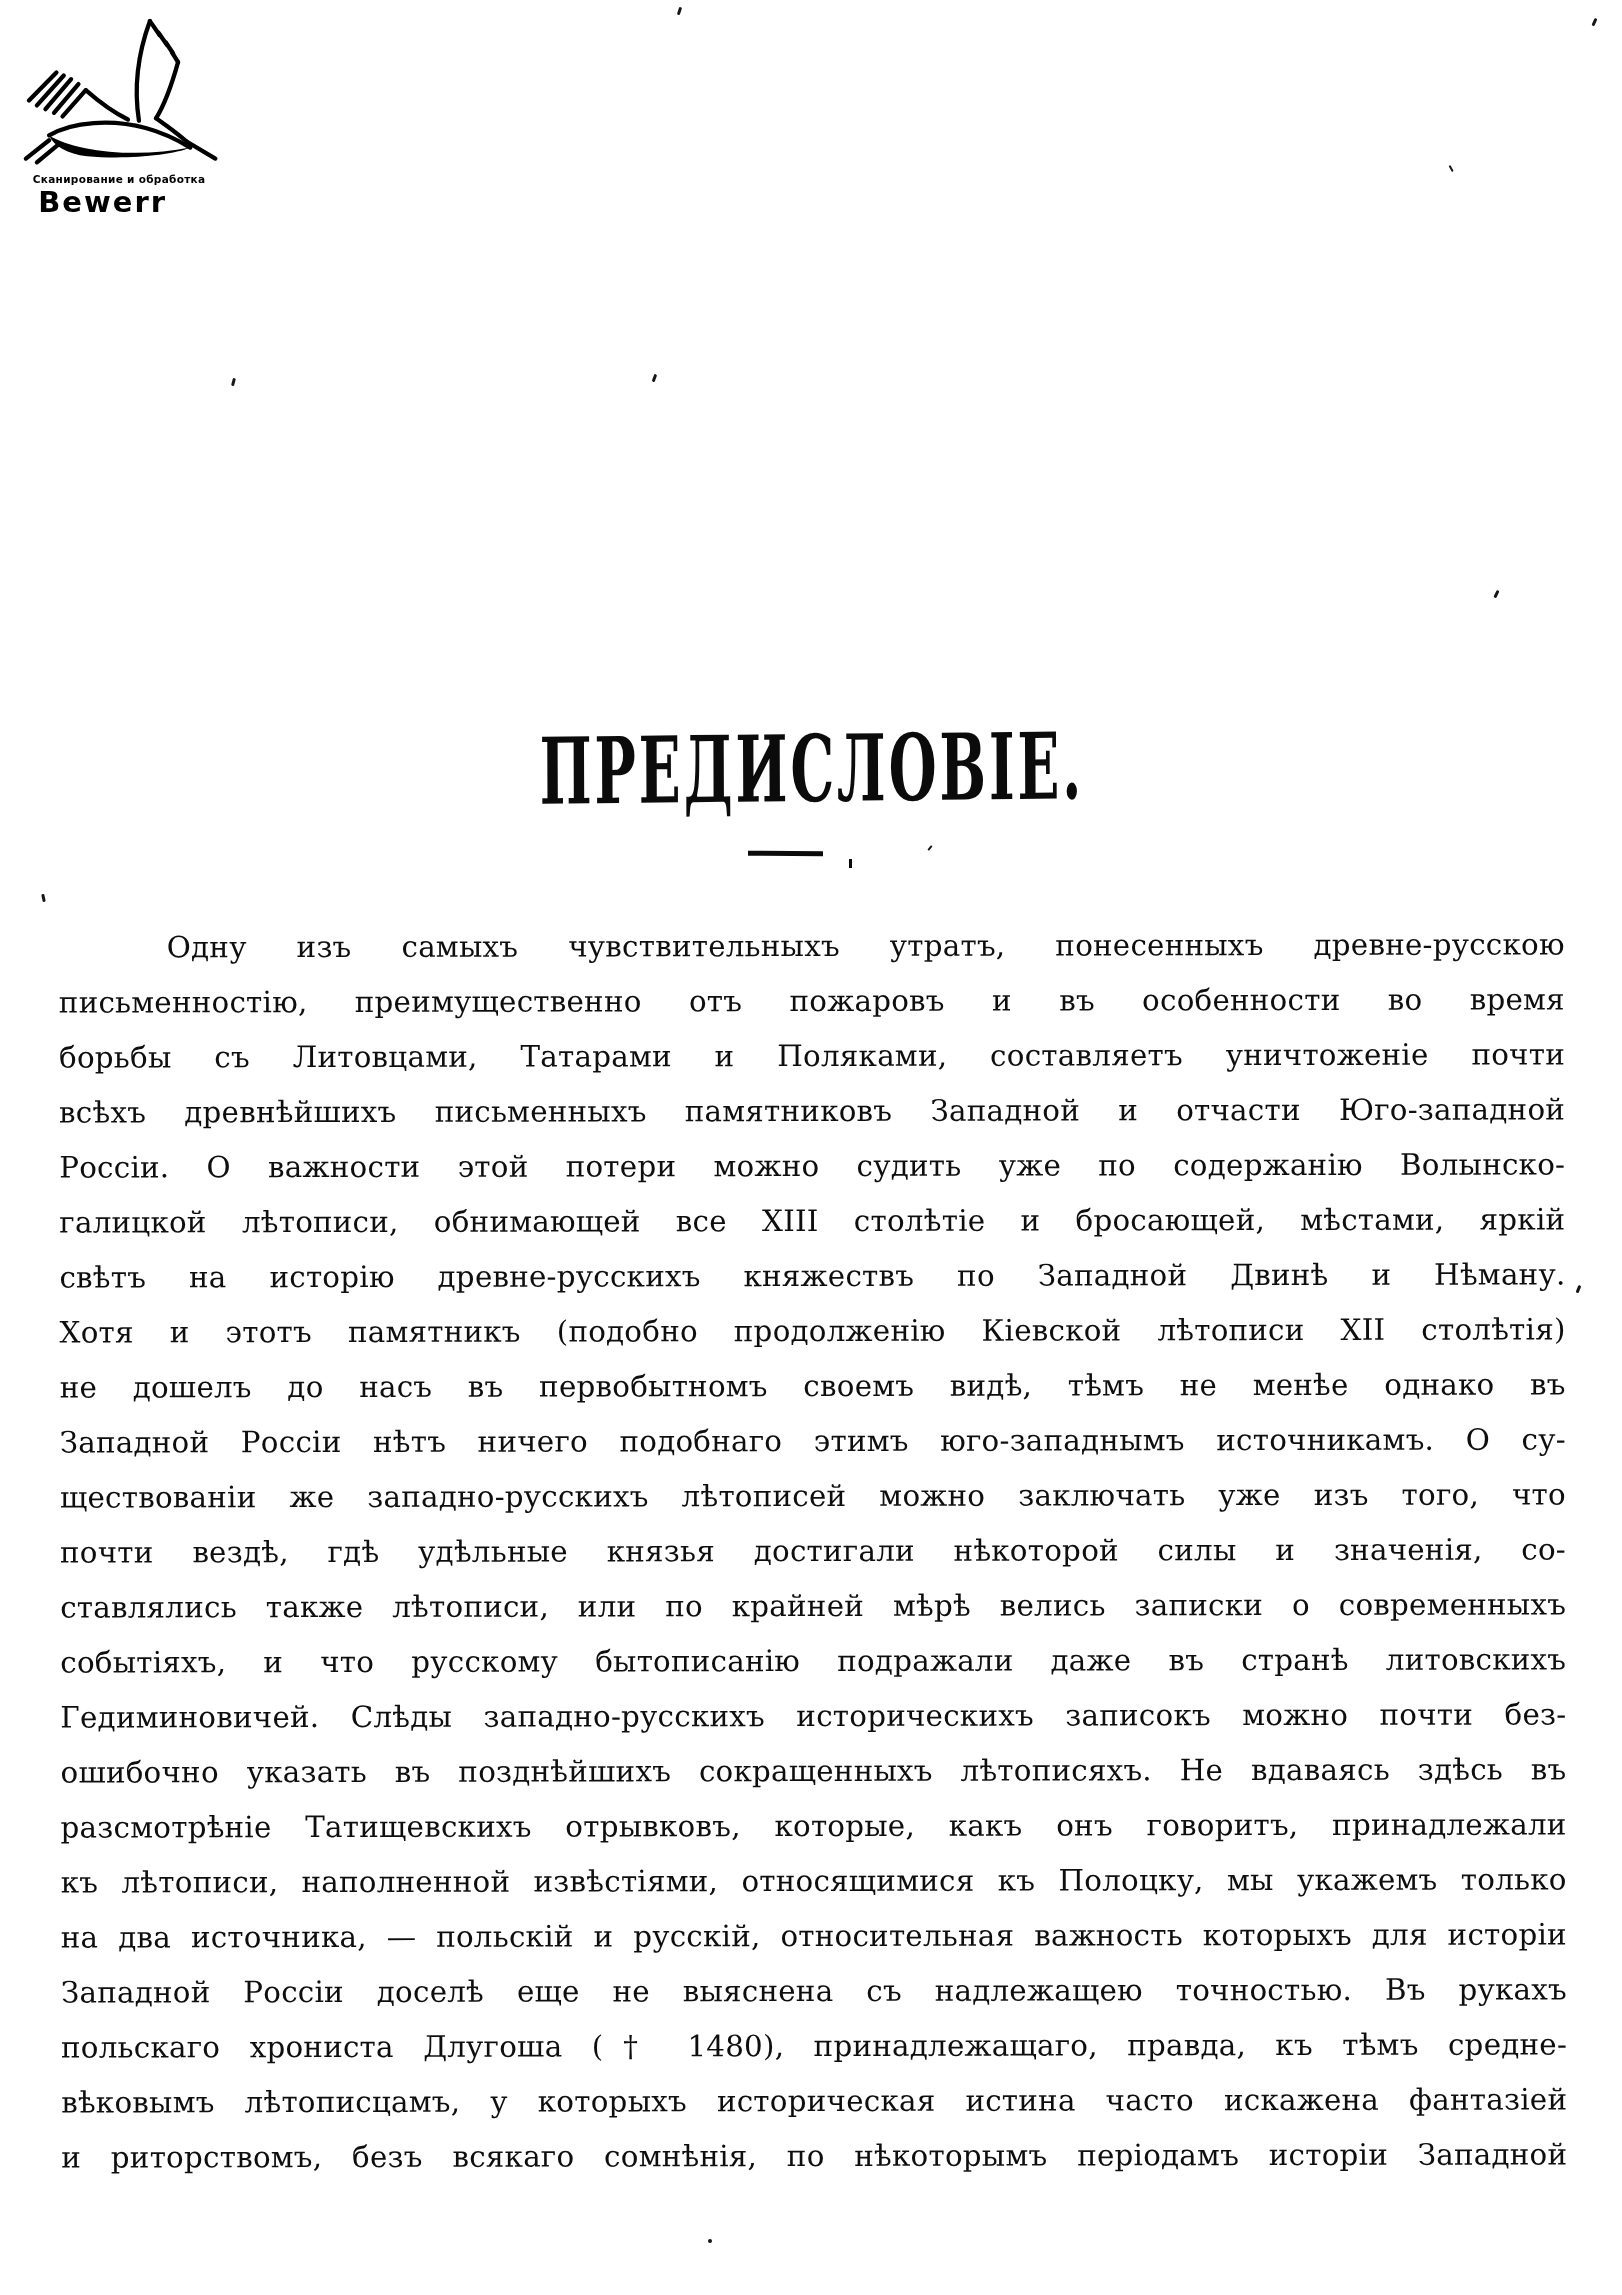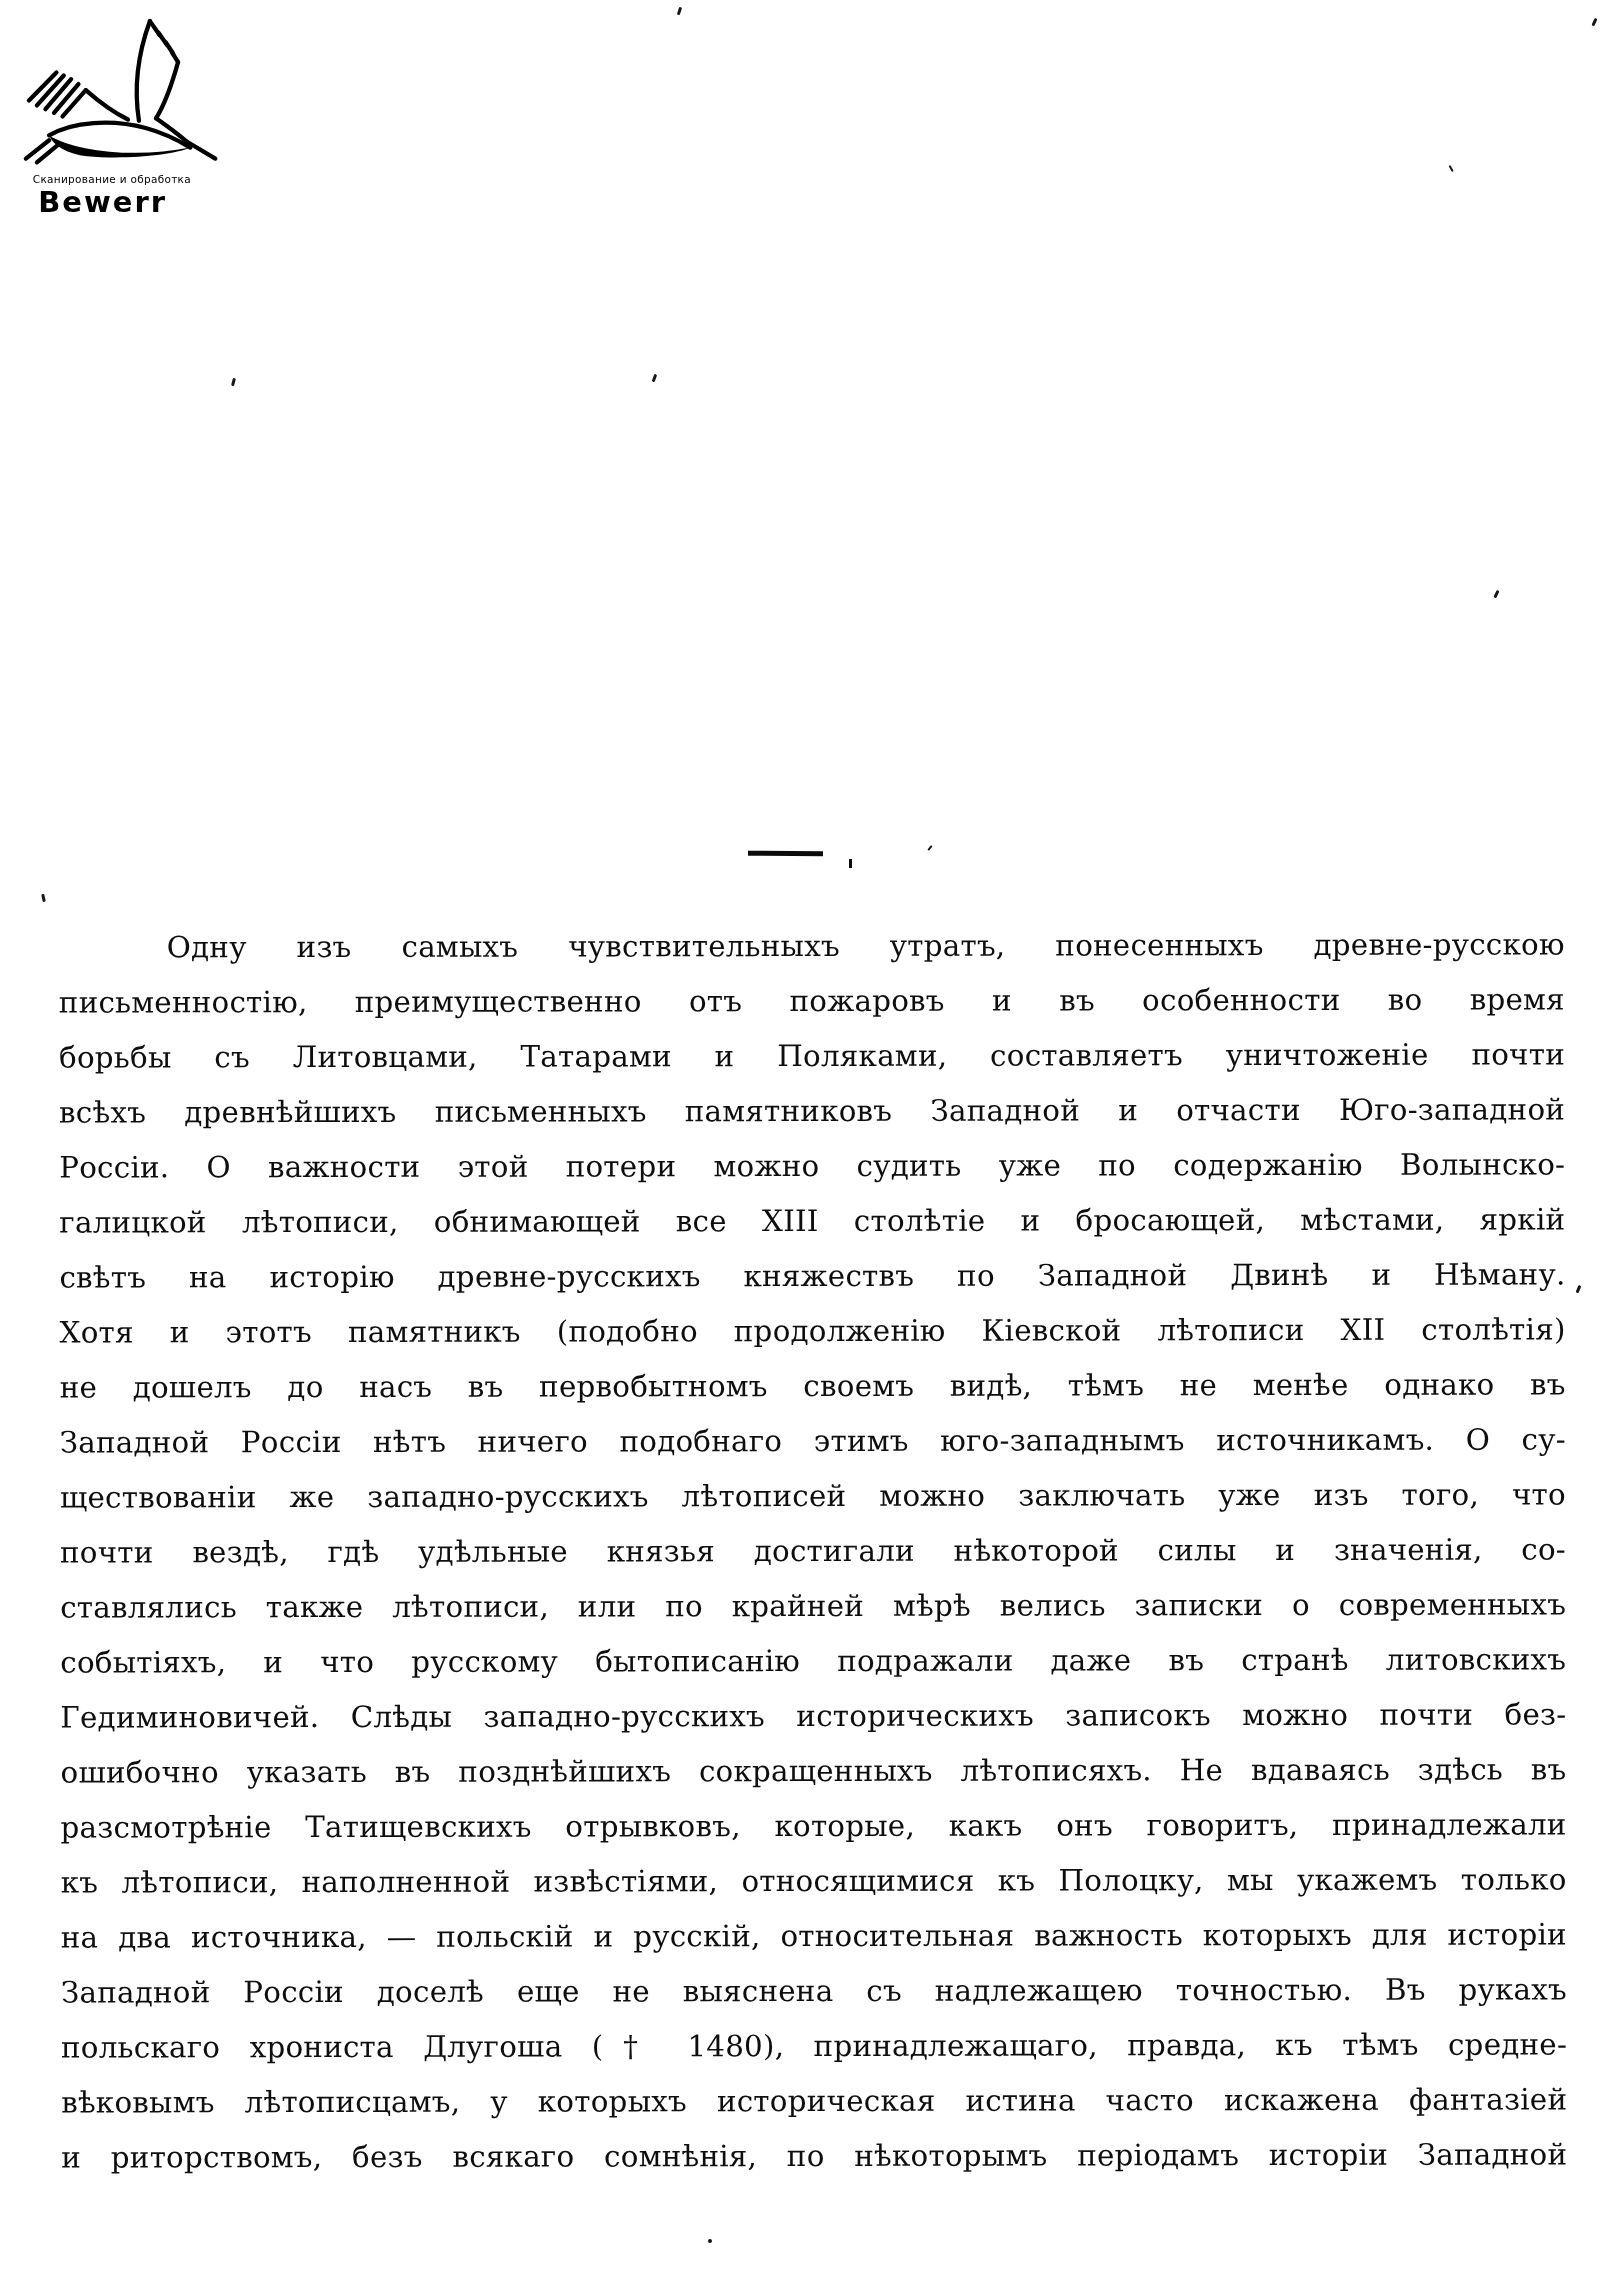--- a/index.html
+++ b/index.html
@@ -12,21 +12,21 @@
     font-family: "DejaVu Serif", serif;
     overflow: hidden;
   }
 
   
   #logo { position: absolute; left: 9.2px; top: 3.9px; width: 222px; height: 216px; }
   #logo svg { display: block; }
   .logo-caption {
     position: absolute; left: 23.6px; top: 169px;
     font-family: "DejaVu Sans", sans-serif;
-    font-size: 10.5px; font-weight: normal; color: #000;
+    font-size: 10.5px; font-weight: bold; color: #000;
     letter-spacing: 0.3px; white-space: nowrap;
   }
   .logo-name {
     position: absolute; left: 29px; top: 181px;
     font-family: "DejaVu Sans", sans-serif;
     font-size: 29px; font-weight: 900; color: #000;
     letter-spacing: 2px; white-space: nowrap;
   }
 
   
@@ -112,20 +112,23 @@
         <path d="M58,215 C100,241 200,253 289,235 C260,248 180,255 120,249 C88,245 66,233 58,215 Z" fill="#000" stroke="none"></path>
 
         <path d="M58,223 L20,253"></path>
         <path d="M72,231 L38,259"></path>
       </svg>
     </span>
     <div class="logo-caption">Сканирование и обработка</div>
     <div class="logo-name">Bewerr</div>
   </div>
 
+  <div id="title-row">
+    <span id="title">ПРЕДИСЛОВІЕ.</span>
+  </div>
   <div id="title-divider"></div>
   <div id="divider-tick"></div>
 
   <div id="paragraph-block">
       <div class="bline indent">Одну изъ самыхъ чувствительныхъ утратъ, понесенныхъ древне-русскою</div>
       <div class="bline">письменностію, преимущественно отъ пожаровъ и въ особенности во время</div>
       <div class="bline">борьбы съ Литовцами, Татарами и Поляками, составляетъ уничтоженіе почти</div>
       <div class="bline">всѣхъ древнѣйшихъ письменныхъ памятниковъ Западной и отчасти Юго-западной</div>
       <div class="bline">Россіи. О важности этой потери можно судить уже по содержанію Волынско-</div>
       <div class="bline">галицкой лѣтописи, обнимающей все XIII столѣтіе и бросающей, мѣстами, яркій</div>

